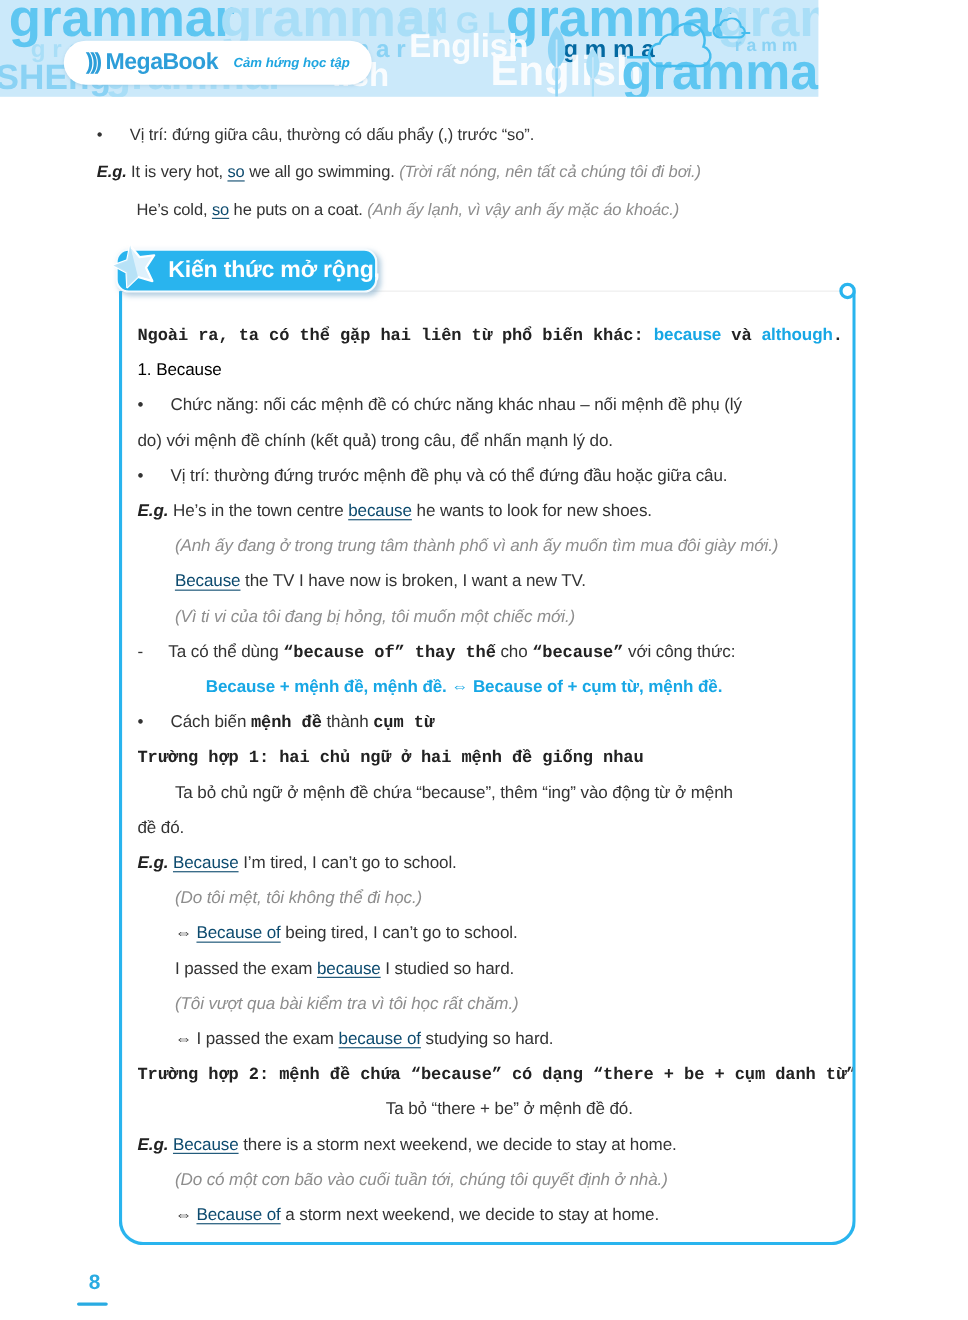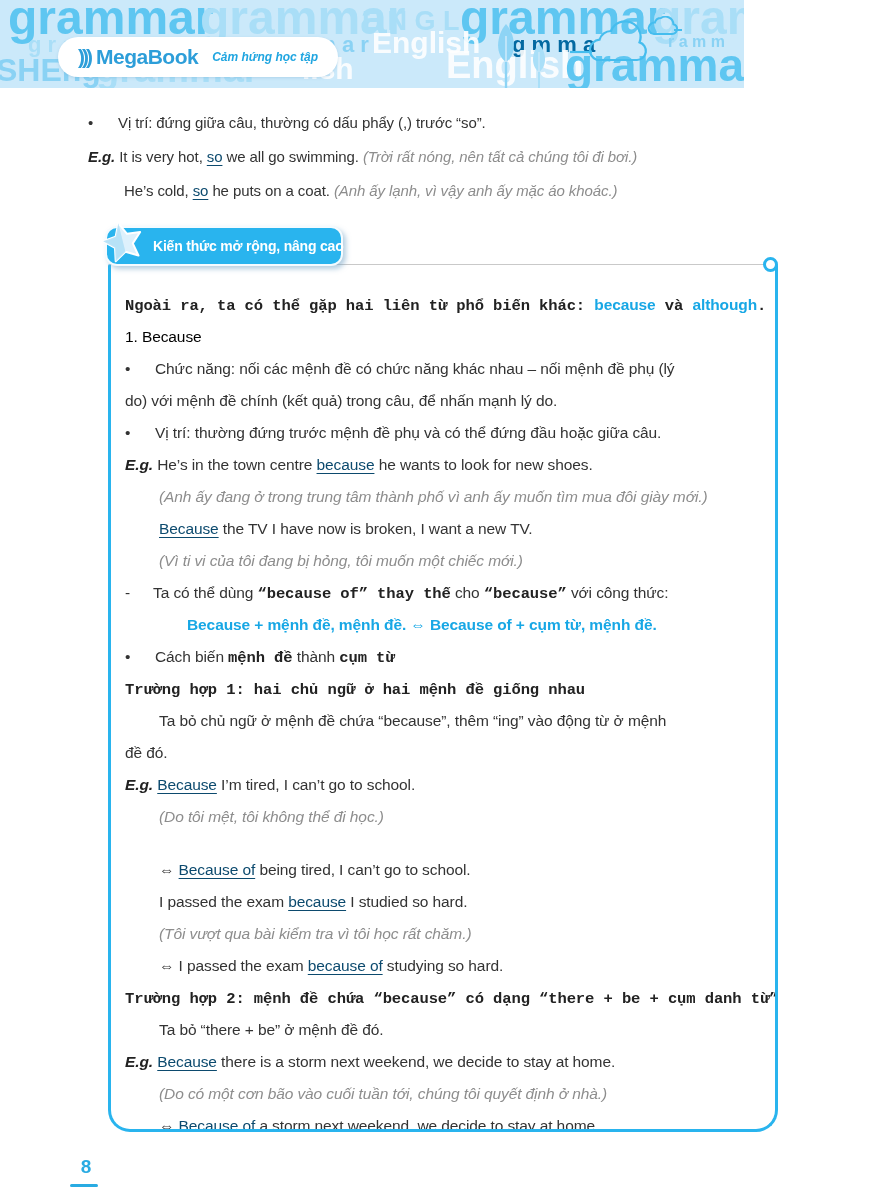--- a/index.html
+++ b/index.html
@@ -36,21 +36,21 @@
     z-index:2;overflow:hidden;
   }
   .box-tab{
     position:absolute;left:105px;top:226px;width:238px;height:40px;
     background:#29b4ee;border:2px solid rgba(255,255,255,.95);
     border-radius:12px;box-sizing:border-box;
     box-shadow:3px 3px 5px rgba(110,160,195,.5);
     z-index:3;display:flex;align-items:center;
   }
   .box-tab .tab-title{
-    color:#ffffff;font-weight:800;font-size:14px;letter-spacing:-0.2px;
+    color:#ffffff;font-weight:800;font-size:21px;letter-spacing:-0.2px;
     padding-left:46px;white-space:nowrap;
   }
   .star-icon{position:absolute;left:-6px;top:-8px;width:44px;height:44px;transform:rotate(-14deg);}
   .corner-circle{
     position:absolute;left:763px;top:257px;width:15px;height:15px;border-radius:50%;
     background:#ffffff;border:3px solid #29b4ee;box-sizing:border-box;z-index:4;
   }
   .box-content{padding:24px 8px 0 14px;}
   
   .tl{height:32px;line-height:32px;font-size:15.5px;letter-spacing:-0.1px;white-space:nowrap;}
@@ -182,26 +182,26 @@
       <div class="tl" style="padding-left: 34px;"><span class="seg-u">Because</span><span class="seg-n"> the TV I have now is broken, I want a new TV.</span></div>
       <div class="tl" style="padding-left: 34px;"><span class="seg-gi">(Vì ti vi của tôi đang bị hỏng, tôi muốn một chiếc mới.)</span></div>
       <div class="tl"><span class="seg-da">-</span><span class="seg-n">Ta có thể dùng </span><span class="seg-b">“because of” thay thế</span><span class="seg-n"> cho </span><span class="seg-b">“because”</span><span class="seg-n"> với công thức:</span></div>
       <div class="tl" style="padding-left: 62px;"><span class="seg-bb">Because + mệnh đề, mệnh đề. ⇔ Because of + cụm từ, mệnh đề.</span></div>
       <div class="tl"><span class="seg-bu">•</span><span class="seg-n">Cách biến </span><span class="seg-b">mệnh đề</span><span class="seg-n"> thành </span><span class="seg-b">cụm từ</span></div>
       <div class="tl"><span class="seg-b">Trường hợp 1: hai chủ ngữ ở hai mệnh đề giống nhau</span></div>
       <div class="tl" style="padding-left: 34px;"><span class="seg-n">Ta bỏ chủ ngữ ở mệnh đề chứa “because”, thêm “ing” vào động từ ở mệnh</span></div>
       <div class="tl"><span class="seg-n">đề đó.</span></div>
       <div class="tl"><span class="seg-eg">E.g.</span><span class="seg-n"> </span><span class="seg-u">Because</span><span class="seg-n"> I’m tired, I can’t go to school.</span></div>
       <div class="tl" style="padding-left: 34px;"><span class="seg-gi">(Do tôi mệt, tôi không thể đi học.)</span></div>
-      <div class="tl" style="padding-left: 34px; margin-top: 21px;"><span class="seg-n">⇔ </span><span class="seg-u">Because of</span><span class="seg-n"> being tired, I can’t go to school.</span></div>
+      <div class="tl" style="padding-left: 34px;"><span class="seg-n">⇔ </span><span class="seg-u">Because of</span><span class="seg-n"> being tired, I can’t go to school.</span></div>
       <div class="tl" style="padding-left: 34px;"><span class="seg-n">I passed the exam </span><span class="seg-u">because</span><span class="seg-n"> I studied so hard.</span></div>
       <div class="tl" style="padding-left: 34px;"><span class="seg-gi">(Tôi vượt qua bài kiểm tra vì tôi học rất chăm.)</span></div>
       <div class="tl" style="padding-left: 34px;"><span class="seg-n">⇔ I passed the exam </span><span class="seg-u">because of</span><span class="seg-n"> studying so hard.</span></div>
       <div class="tl"><span class="seg-b">Trường hợp 2: mệnh đề chứa “because” có dạng “there + be + cụm danh từ”</span></div>
-      <div class="tl" style="padding-left: 34px;"><span class="seg-n">Ta bỏ “there + be” ở mệnh đề đó.</span></div>
+      <div class="tl" style="padding-left: 34px; text-align: center;"><span class="seg-n">Ta bỏ “there + be” ở mệnh đề đó.</span></div>
       <div class="tl"><span class="seg-eg">E.g.</span><span class="seg-n"> </span><span class="seg-u">Because</span><span class="seg-n"> there is a storm next weekend, we decide to stay at home.</span></div>
       <div class="tl" style="padding-left: 34px;"><span class="seg-gi">(Do có một cơn bão vào cuối tuần tới, chúng tôi quyết định ở nhà.)</span></div>
       <div class="tl" style="padding-left: 34px;"><span class="seg-n">⇔ </span><span class="seg-u">Because of</span><span class="seg-n"> a storm next weekend, we decide to stay at home.</span></div>
     </div>
 </div>
 <div class="corner-circle"></div>
 
 <div class="page-num">8</div>
 <div class="page-num-bar"></div>
 

